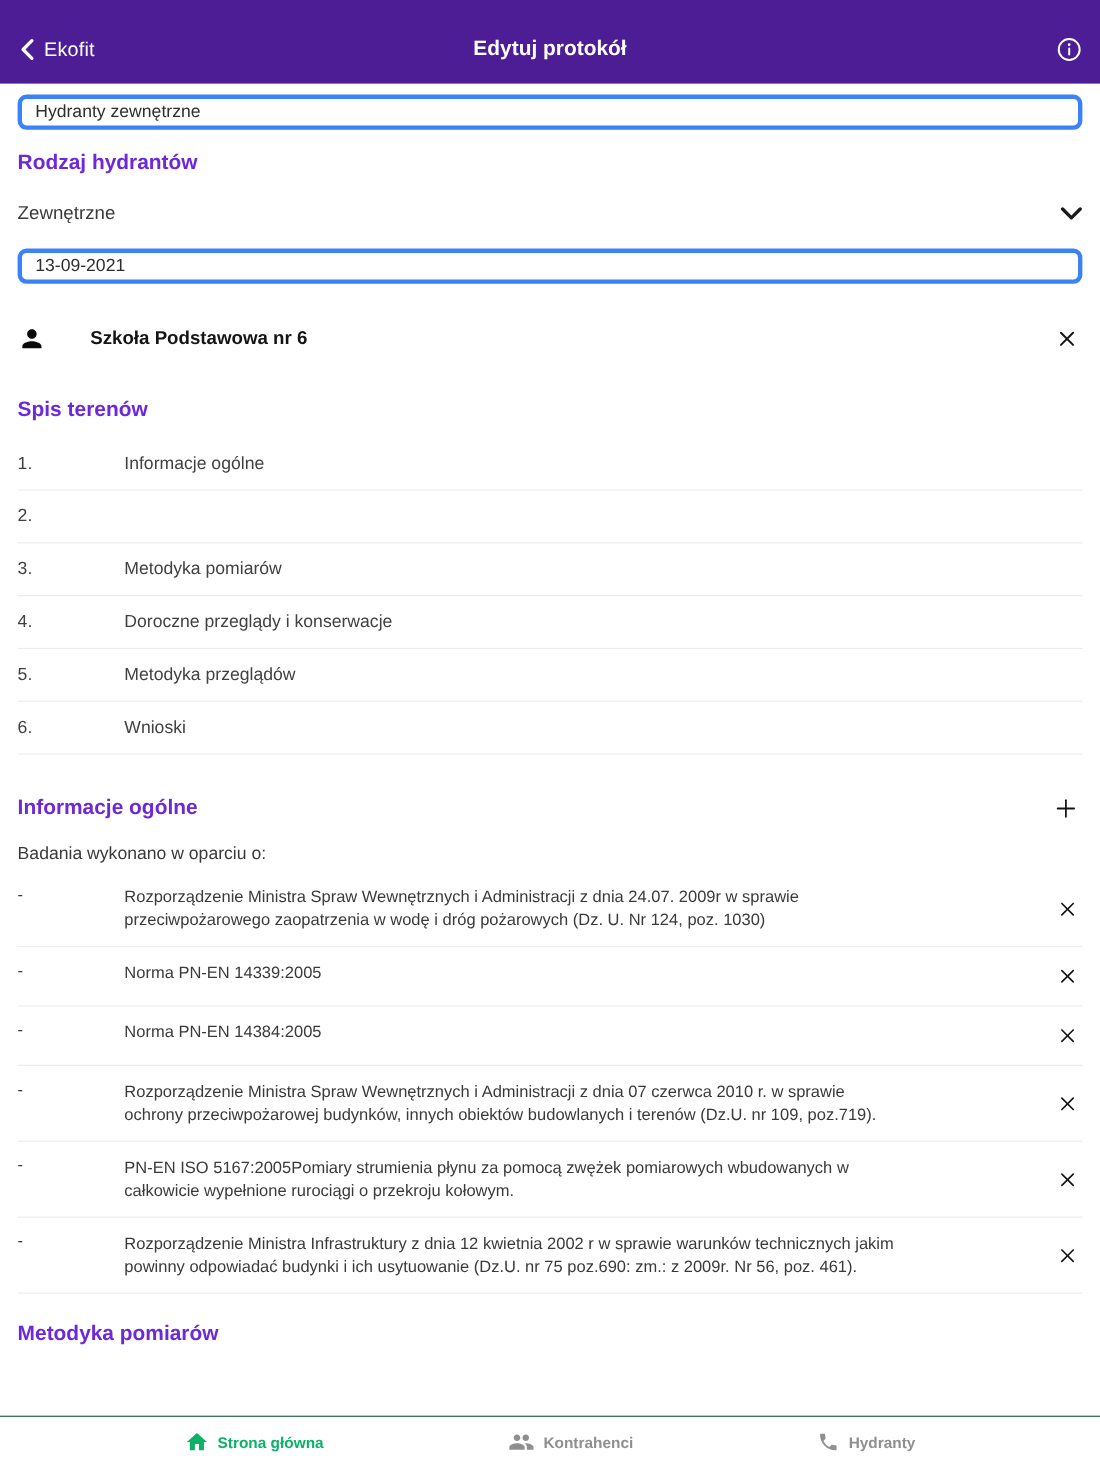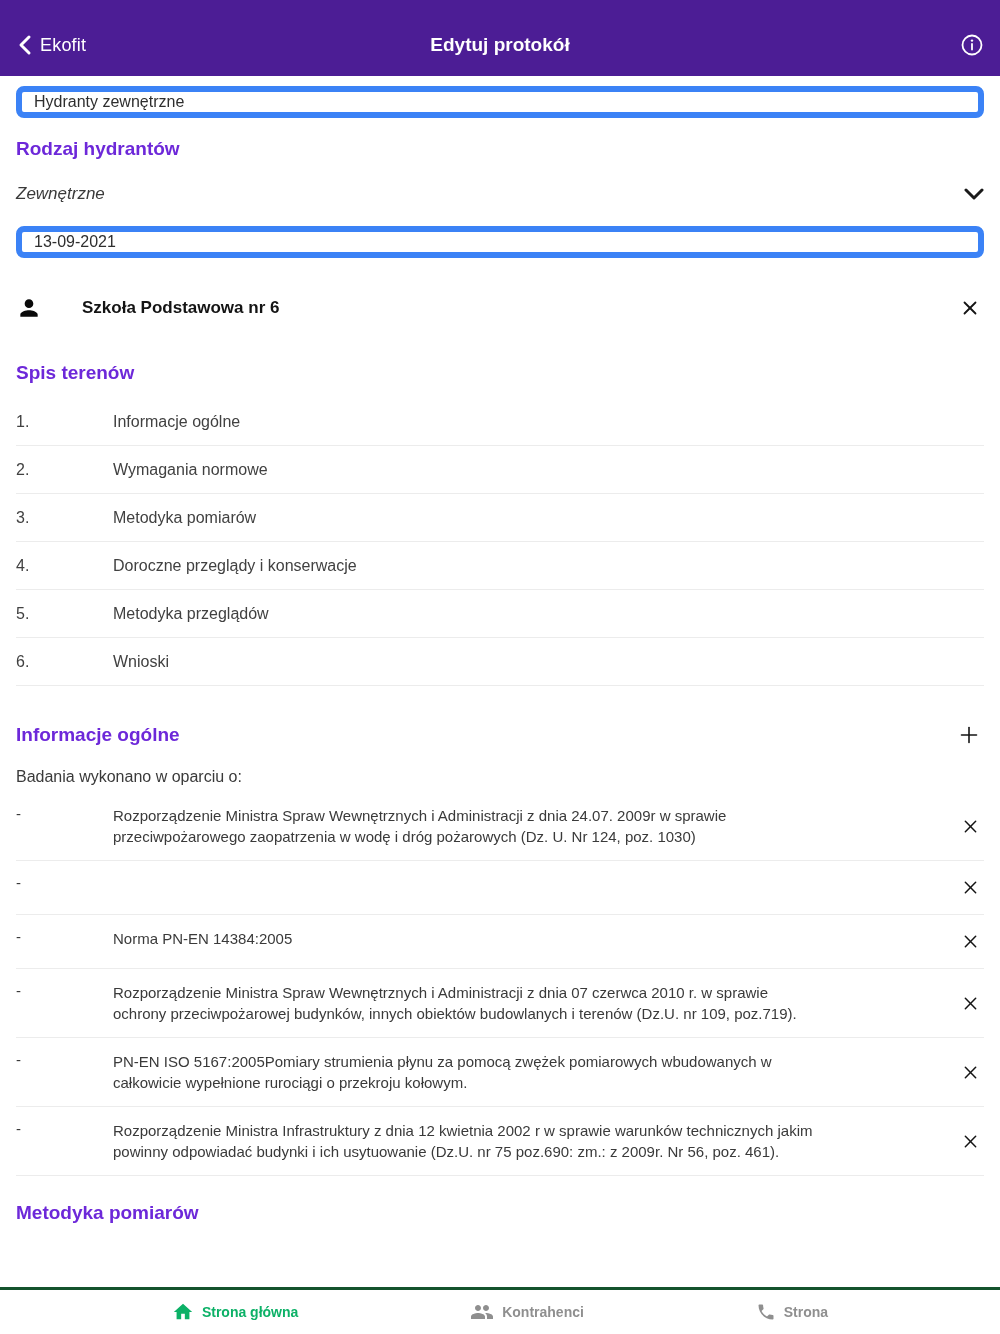--- a/index.html
+++ b/index.html
@@ -32,39 +32,39 @@
     font-weight: bold; font-size: 19px; pointer-events: none;
   }
   .info-btn { margin-left: auto; display: flex; align-items: center; cursor: pointer; }
 
   
   .content { flex: 1 1 auto; overflow: hidden; padding: 10px 16px 0 16px; }
 
   .text-input {
     width: 100%;
     height: 32px;
-    border: 6px solid #3b82f6;
+    border: 4px solid #3b82f6;
     border-radius: 8px;
     padding: 0 12px;
     font-family: inherit;
     font-size: 16px;
     color: #2e2e2e;
     outline: none;
     background: #fff;
     display: block;
   }
   .section-heading {
     font-size: 19px;
     font-weight: bold;
     color: #6d28d9;
     margin-top: 20px;
   }
   .select-row {
     display: flex; align-items: center; justify-content: space-between;
-    margin-top: 16px; height: 36px; cursor: pointer; font-style: italic;
+    margin-top: 16px; height: 36px; cursor: pointer;
   }
   .select-row .select-value { font-size: 17px; color: #3a3a3a; }
   .date-input { margin-top: 14px; }
   .date-input + .date-input { margin-top: 18px; }
 
   .contractor-row {
     display: flex; align-items: center;
     margin-top: 30px; height: 40px;
   }
   .contractor-row .name {
@@ -100,21 +100,21 @@
     flex: 1 1 auto; max-width: 726px;
     font-size: 15px; line-height: 21px; color: #3a3a3a;
     padding-right: 20px;
   }
   .ref-row .icon-btn { align-self: center; }
 
   
   .bottom-nav {
     flex: 0 0 auto;
     height: 47px;
-    border-top: 3px solid #14532d;
+    border-top: 1px solid #14532d;
     background: #fff;
     display: flex;
     align-items: center;
     justify-content: space-evenly;
   }
   .nav-item {
     display: flex; align-items: center; gap: 8px;
     font-size: 14px; color: #8f8f8f; font-weight: bold; cursor: pointer;
   }
   .nav-item.active { color: #0cb167; }
@@ -171,21 +171,20 @@
 
   <div class="section-heading" style="margin-top:34px;">Spis terenów</div>
 
   <div class="toc">
     <div class="toc-row">
       <span class="num">1.</span>
       <span class="label">Informacje ogólne</span>
     </div>
     <div class="toc-row">
       <span class="num">2.</span>
-      <span class="label">Wymagania normowe</span>
     </div>
     <div class="toc-row">
       <span class="num">3.</span>
       <span class="label">Metodyka pomiarów</span>
     </div>
     <div class="toc-row">
       <span class="num">4.</span>
       <span class="label">Doroczne przeglądy i konserwacje</span>
     </div>
     <div class="toc-row">
@@ -216,20 +215,21 @@
       <span class="ref-text">Rozporządzenie Ministra Spraw Wewnętrznych i Administracji z dnia 24.07. 2009r w sprawie przeciwpożarowego zaopatrzenia w wodę i dróg pożarowych (Dz. U. Nr 124, poz. 1030)</span>
       <span class="icon-btn">
         <svg width="15" height="15" viewBox="0 0 16 16" fill="none">
           <line x1="2.5" y1="2.5" x2="13.5" y2="13.5" stroke="#141414" stroke-width="1.6" stroke-linecap="round"></line>
           <line x1="13.5" y1="2.5" x2="2.5" y2="13.5" stroke="#141414" stroke-width="1.6" stroke-linecap="round"></line>
         </svg>
       </span>
     </div>
     <div class="ref-row">
       <span class="dash">-</span>
+      <span class="ref-text">Norma PN-EN 14339:2005</span>
       <span class="icon-btn">
         <svg width="15" height="15" viewBox="0 0 16 16" fill="none">
           <line x1="2.5" y1="2.5" x2="13.5" y2="13.5" stroke="#141414" stroke-width="1.6" stroke-linecap="round"></line>
           <line x1="13.5" y1="2.5" x2="2.5" y2="13.5" stroke="#141414" stroke-width="1.6" stroke-linecap="round"></line>
         </svg>
       </span>
     </div>
     <div class="ref-row">
       <span class="dash">-</span>
       <span class="ref-text">Norma PN-EN 14384:2005</span>
@@ -286,15 +286,15 @@
   <div class="nav-item">
     <svg width="24" height="24" viewBox="0 0 24 24" fill="#8f8f8f">
       <path d="M16 11c1.66 0 2.99-1.34 2.99-3S17.66 5 16 5s-3 1.34-3 3 1.34 3 3 3zm-8 0c1.66 0 2.99-1.34 2.99-3S9.66 5 8 5 5 6.34 5 8s1.34 3 3 3zm0 2c-2.33 0-7 1.17-7 3.5V19h14v-2.5c0-2.33-4.67-3.5-7-3.5zm8 0c-.29 0-.62.02-.97.05 1.16.84 1.97 1.97 1.97 3.45V19h6v-2.5c0-2.33-4.67-3.5-7-3.5z"></path>
     </svg>
     <span>Kontrahenci</span>
   </div>
   <div class="nav-item">
     <svg width="20" height="20" viewBox="0 0 24 24" fill="#8f8f8f">
       <path d="M6.62 10.79c1.44 2.83 3.76 5.14 6.59 6.59l2.2-2.2c.27-.27.67-.36 1.02-.24 1.12.37 2.33.57 3.57.57.55 0 1 .45 1 1V20c0 .55-.45 1-1 1-9.39 0-17-7.61-17-17 0-.55.45-1 1-1h3.5c.55 0 1 .45 1 1 0 1.25.2 2.45.57 3.57.11.35.03.74-.25 1.02l-2.2 2.2z"></path>
     </svg>
-    <span>Strona</span>
+    <span>Hydranty</span>
   </div>
 </nav>
 
 </body></html>

